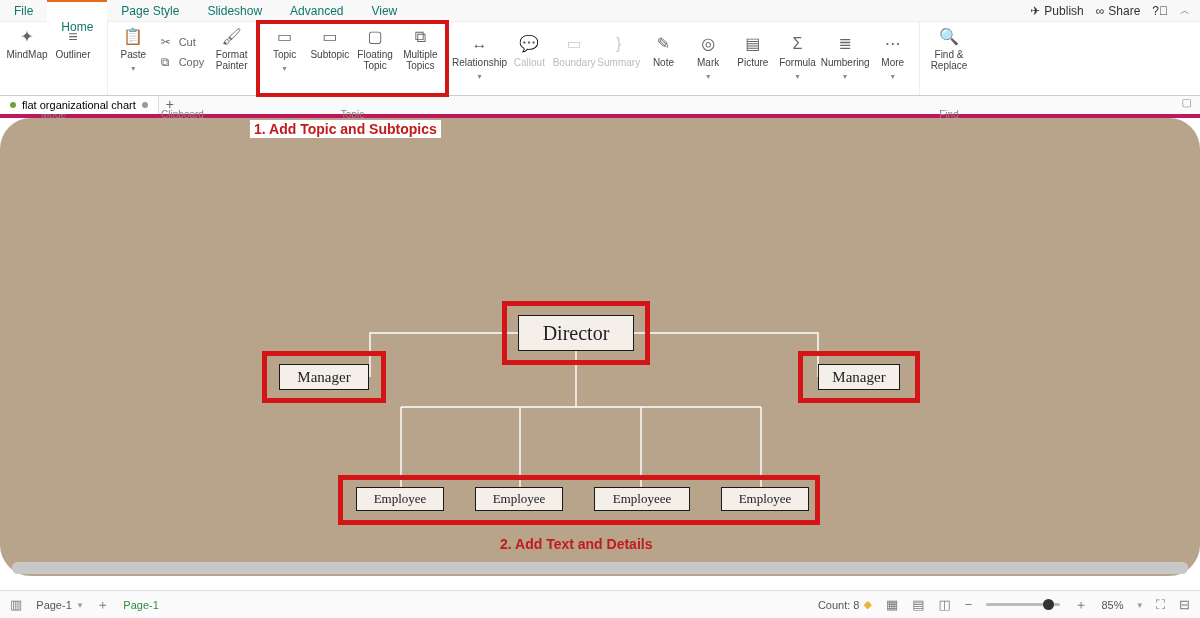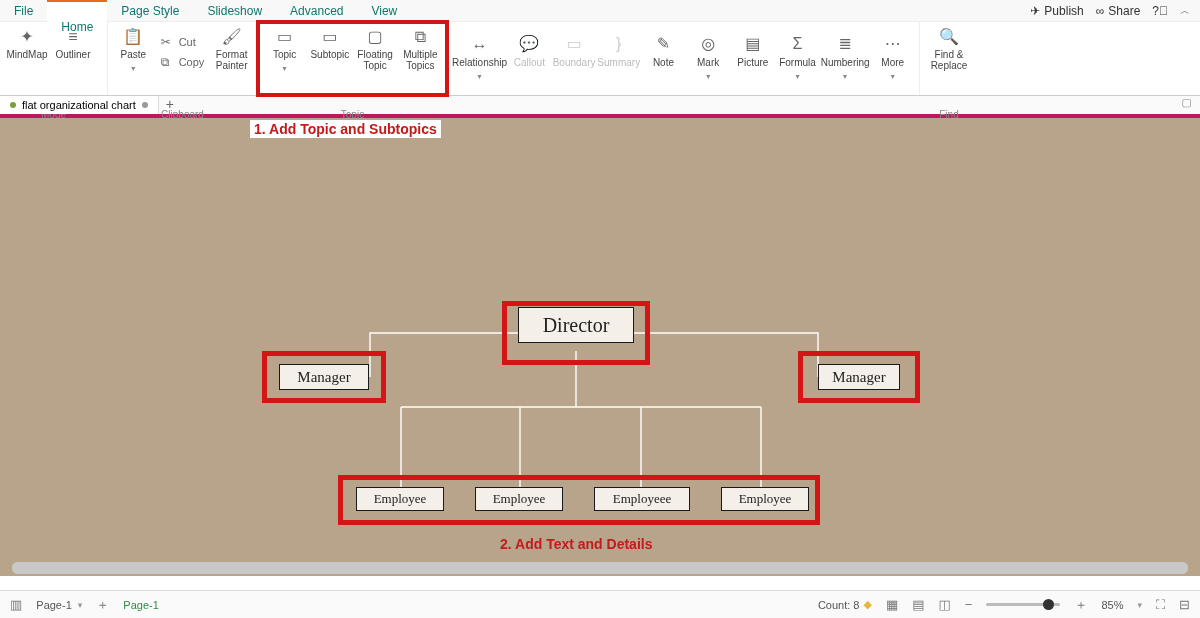--- a/index.html
+++ b/index.html
@@ -34,28 +34,28 @@
 
   
   .doctabs { display: flex; align-items: flex-start; height: 22px; background: #fafafa; border-bottom: 4px solid #be185d; font-size: 11px; }
   .doctab { display: flex; align-items: center; gap: 6px; padding: 0 10px; height: 100%; background: #fff; border-right: 1px solid #ddd; }
   .doctab .dot { width:6px; height:6px; border-radius:50%; background:#7a9e3a; }
   .doctab .unsaved { width:6px; height:6px; border-radius:50%; background:#999; }
   .addtab { width:22px; text-align:center; font-size:14px; color:#666; cursor:pointer; }
   .doctabs .rightsq { margin-left:auto; padding-right:8px; color:#888; cursor:pointer; }
 
   
-  .canvas-wrap { position: relative; width: 1200px; height: 458px; background: #b8a38b; }
+  .canvas-wrap { position: relative; width: 1200px; height: 458px; background: #b8a38b; border-radius: 31px; }
   .annotation1 { position:absolute; left:250px; top:2px; color:#c21b1b; font-weight:700; font-size:14px; background:#fff; padding:1px 4px; }
   .title-block { position:absolute; left:0; right:0; top:34px; text-align:center; color:#222; font-family: Georgia, 'Times New Roman', serif; }
   .title-block .t1 { font-size:26px; font-weight:600; }
   .title-block .t2 { font-size:28px; font-weight:600; }
 
   .node { position:absolute; background:#f5efe9; border:1px solid #1a1a1a; font-family: Georgia, serif; color:#222; display:flex; align-items:center; justify-content:center; }
-  .node.dir { left:518px; top:189px; width:116px; height:36px; font-size:20px; }
+  .node.dir { left:518px; top:197px; width:116px; height:36px; font-size:20px; }
   .node.mgrL { left:279px; top:246px; width:90px; height:26px; font-size:15px; }
   .node.mgrR { left:818px; top:246px; width:82px; height:26px; font-size:15px; }
   .node.emp1 { left:356px; top:369px; width:88px; height:24px; font-size:13px; }
   .node.emp2 { left:475px; top:369px; width:88px; height:24px; font-size:13px; }
   .node.emp3 { left:594px; top:369px; width:96px; height:24px; font-size:13px; }
   .node.emp4 { left:721px; top:369px; width:88px; height:24px; font-size:13px; }
 
   .redbox { position:absolute; border:5px solid #d41515; pointer-events:none; }
   .rb-dir { left:502px; top:183px; width:148px; height:64px; }
   .rb-mgrL { left:262px; top:233px; width:124px; height:52px; }

